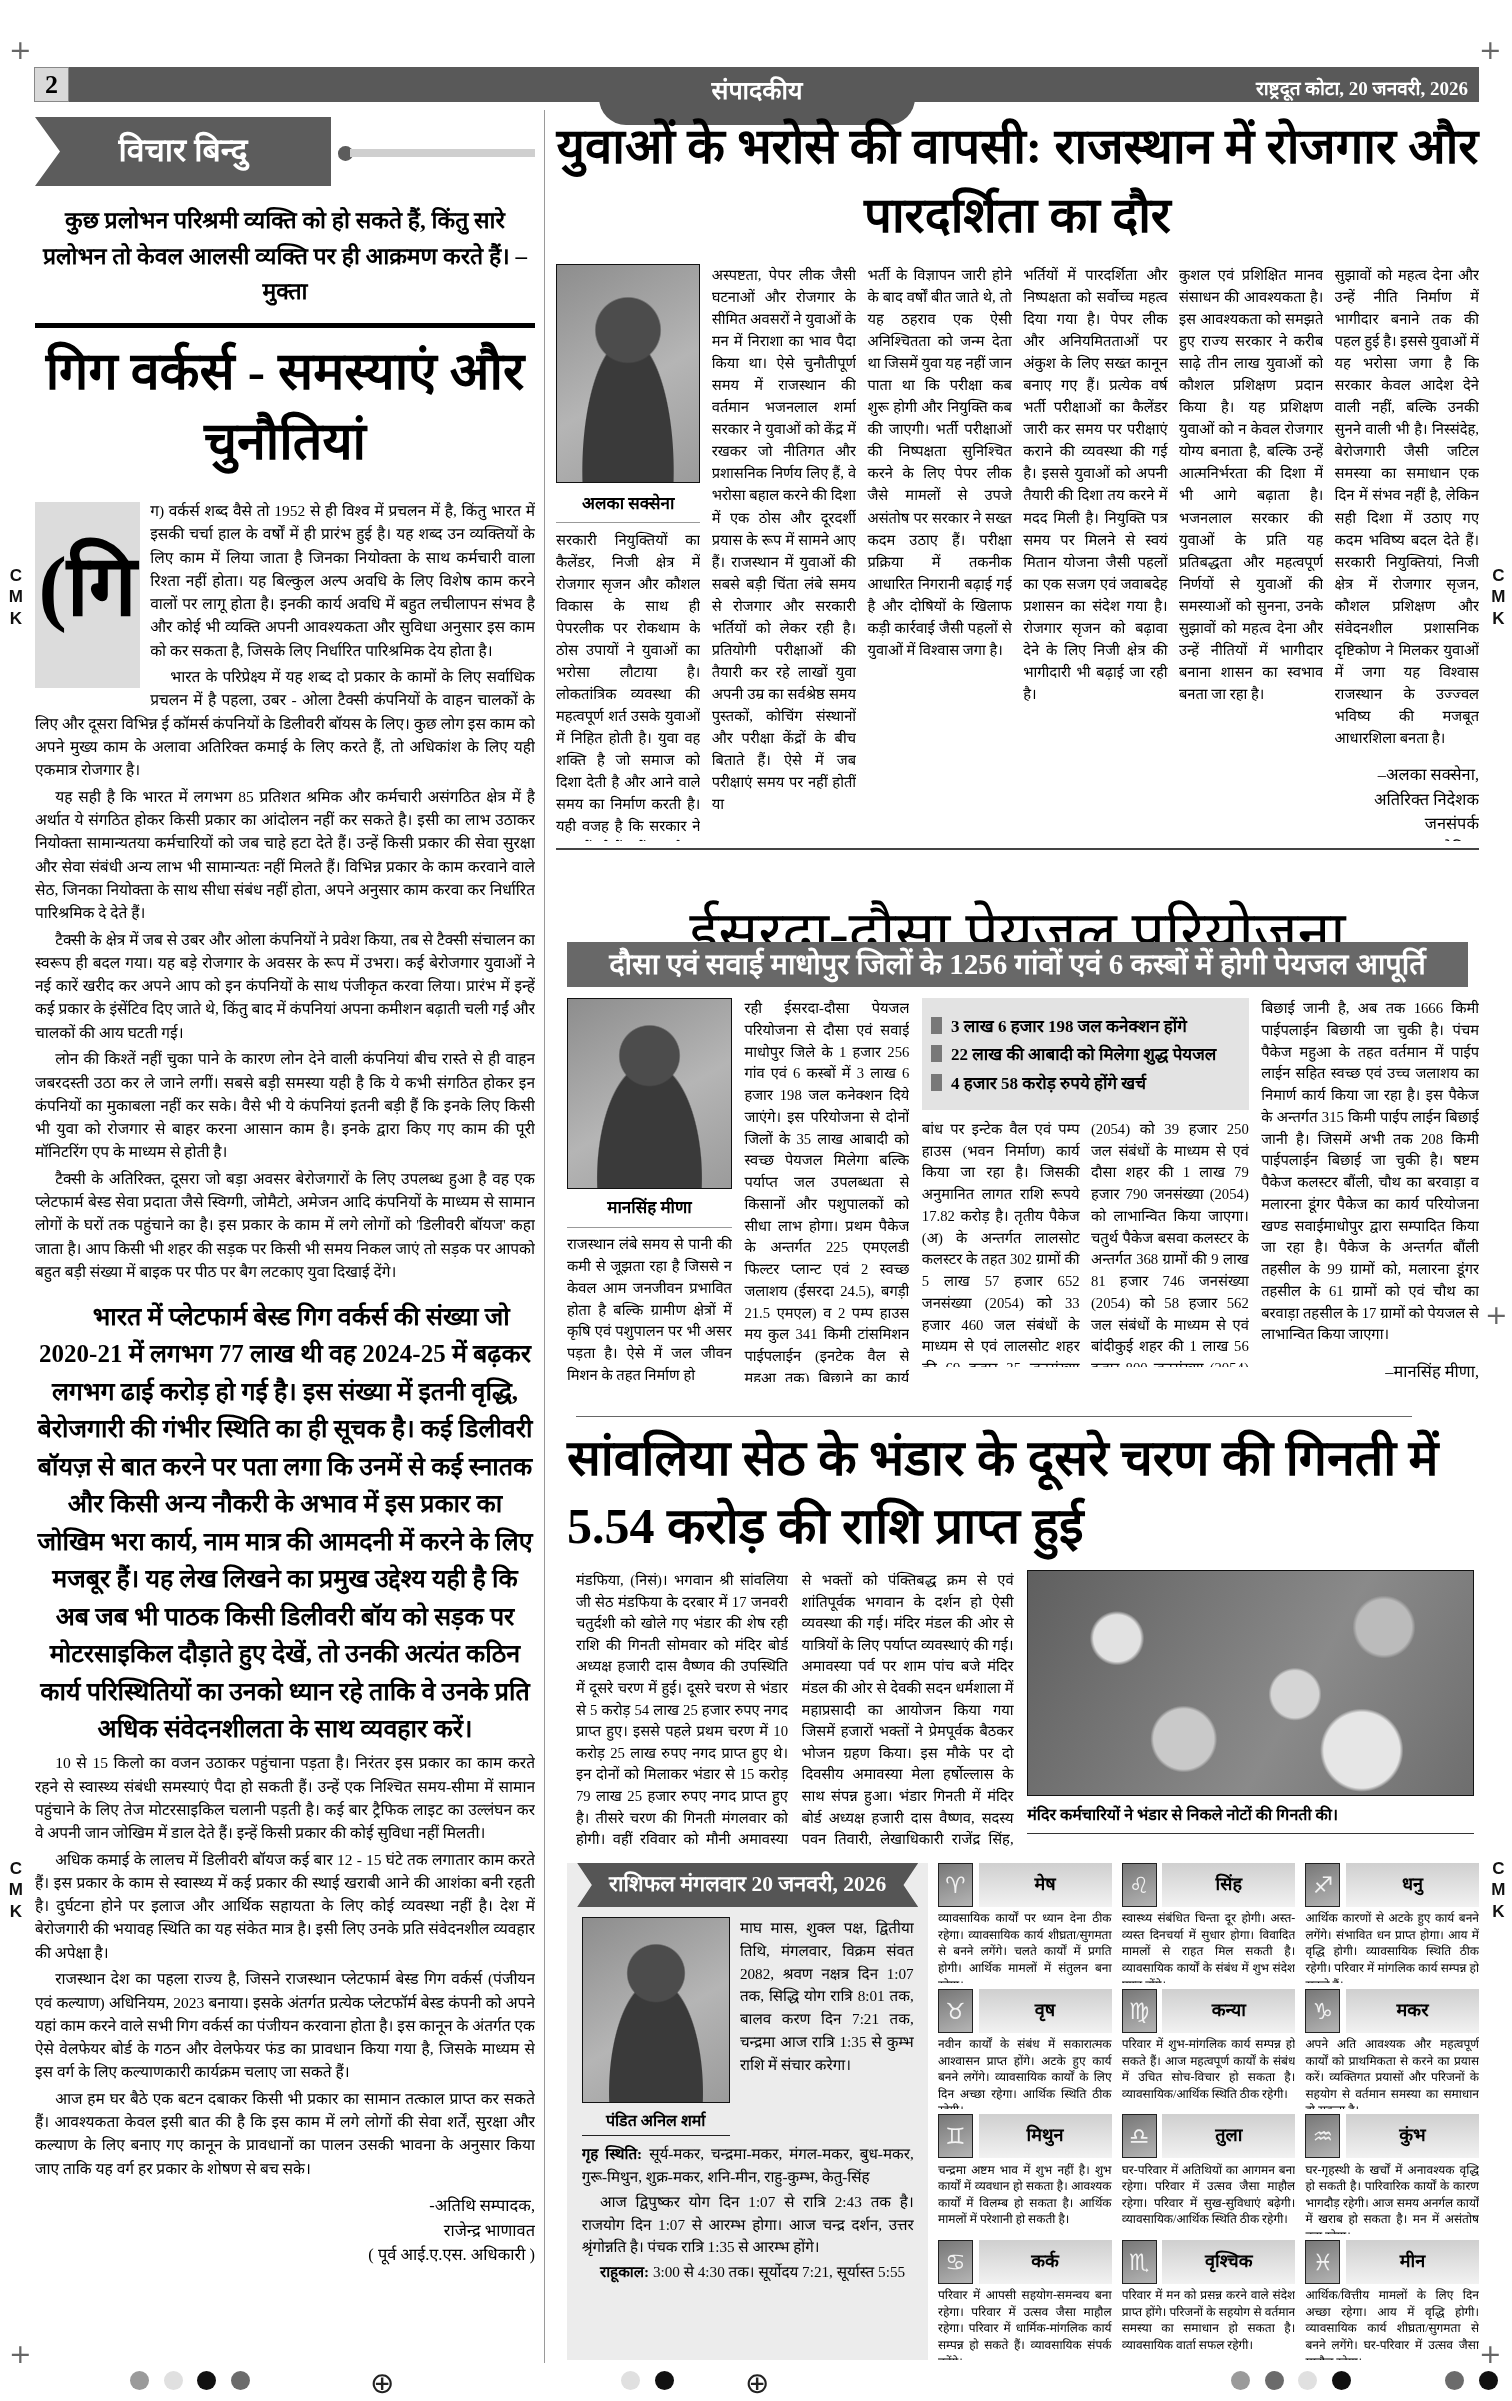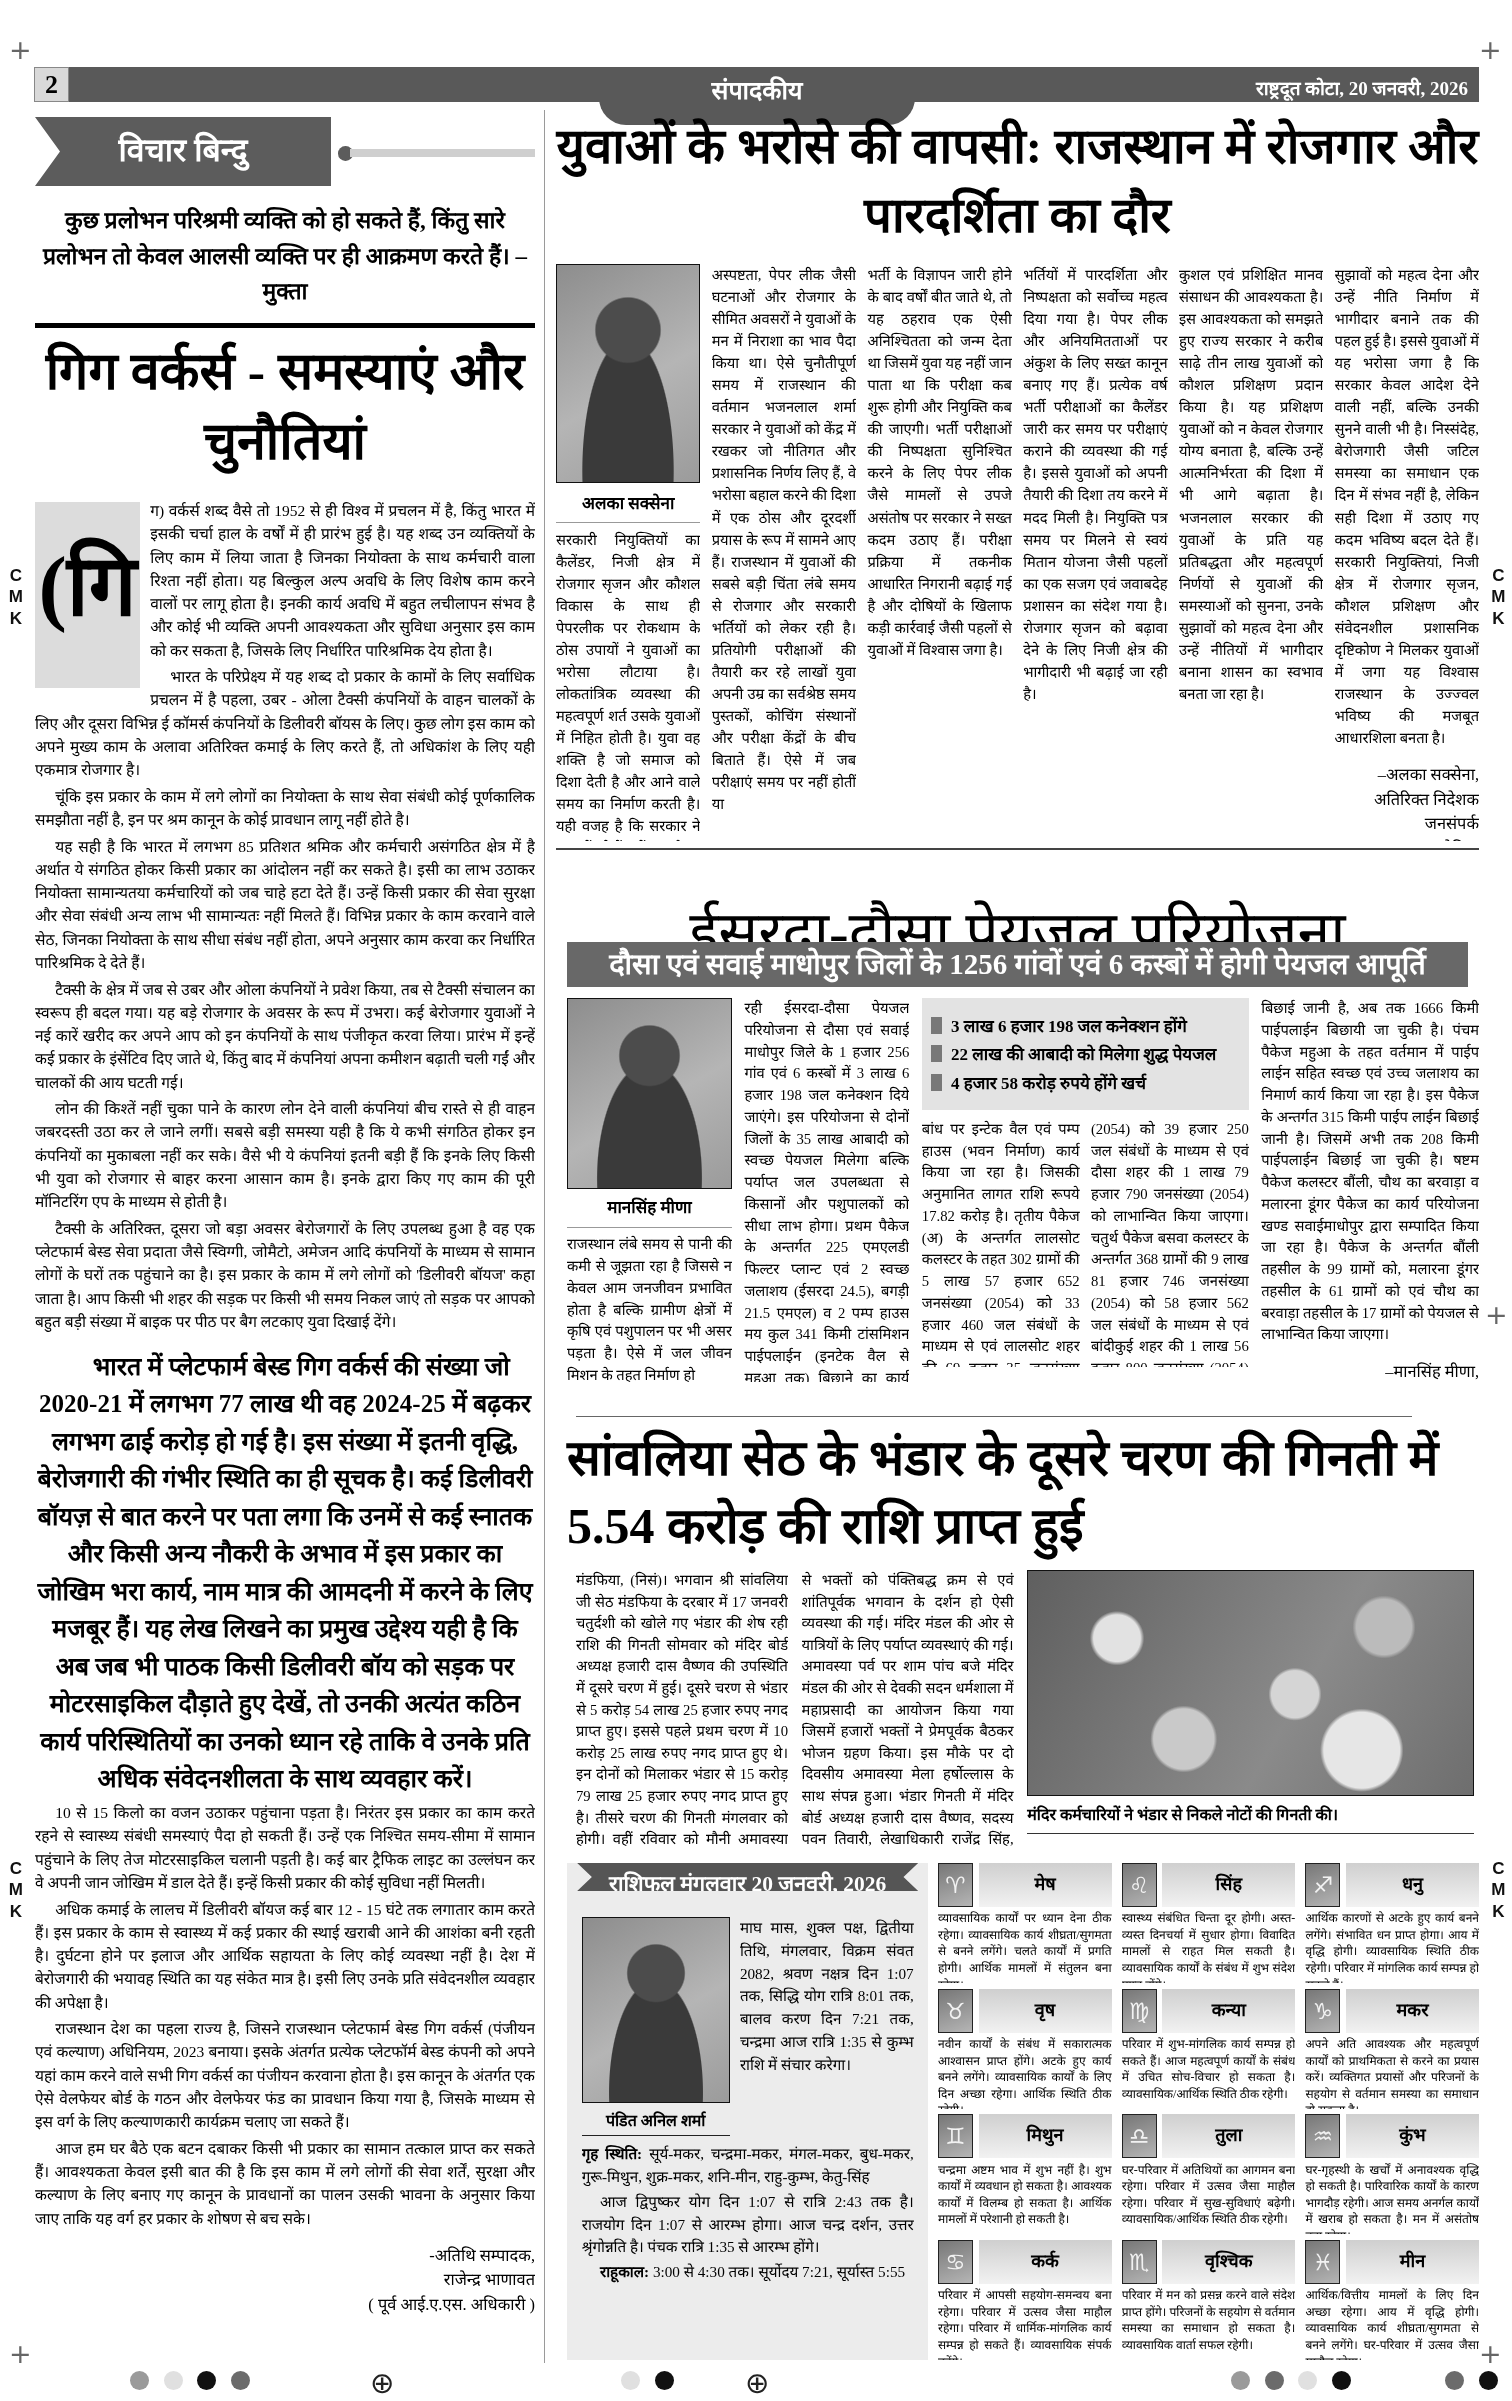--- a/index.html
+++ b/index.html
@@ -88,21 +88,21 @@
   .sanw-rule { left:576px; top:1416px; width:836px; height:1.1px; background:#666; }
   .sanw-headline { left:567px; top:1425px; width:906px; text-align:left; font-size:50px; font-weight:bold; line-height:1.35; }
   .sanw-row { left:576px; top:1570px; width:898px; height:282px; display:flex; gap:13.6px; overflow:hidden; }
   .scol { width:212px; font-size:14.7px; line-height:1.47; text-align:justify; overflow:hidden; }
   .sanw-photo-wrap { flex:1; }
   .sanw-photo { width:100%; height:226px; }
   .sanw-caption { font-size:16px; font-weight:bold; padding-top:6.8px; border-bottom:1.1px solid #333; padding-bottom:8px; }
 
   
   .rash-box { left:567px; top:1863px; width:361px; height:497px; background:#ececec; }
-  .rash-flag { position:absolute; left:10.2px; top:0; width:341px; height:28px; background:#555; color:#fff;
+  .rash-flag { position:absolute; left:10.2px; top:0; width:341px; height:44px; background:#555; color:#fff;
     text-align:center; font-size:21.5px; font-weight:bold; line-height:43px;
     clip-path:polygon(0 0,100% 0,calc(100% - 14.7px) 50%,100% 100%,0 100%,14.7px 50%); }
   .rash-inner { position:absolute; left:14.7px; top:54px; width:332px; height:435px; overflow:hidden; }
   .rash-photo-row { display:flex; gap:10.2px; }
   .rash-photo-col { width:148px; flex:0 0 auto; }
   .rash-photo { width:100%; height:186px; }
   .rash-panchang { flex:1; font-size:15.2px; line-height:1.5; text-align:justify; }
   .rash-text { font-size:15.2px; line-height:1.5; text-align:justify; margin-top:6.8px; }
   .rash-text .lbl { font-weight:bold; }
   .rash-text p { text-indent:1.2em; margin-bottom:2.3px; }
@@ -168,21 +168,20 @@
   <span class="quote-attr">–मुक्ता</span>
 </div>
 
 <div class="abs gig-rule"></div>
 <div class="abs gig-headline">गिग वर्कर्स - समस्याएं और चुनौतियां</div>
 
 <div class="abs gig-body bodytxt">
   <div class="dropcap">(गि</div>
   <p style="text-indent:0;">ग) वर्कर्स शब्द वैसे तो 1952 से ही विश्व में प्रचलन में है, किंतु भारत में इसकी चर्चा हाल के वर्षों में ही प्रारंभ हुई है। यह शब्द उन व्यक्तियों के लिए काम में लिया जाता है जिनका नियोक्ता के साथ कर्मचारी वाला रिश्ता नहीं होता। यह बिल्कुल अल्प अवधि के लिए विशेष काम करने वालों पर लागू होता है। इनकी कार्य अवधि में बहुत लचीलापन संभव है और कोई भी व्यक्ति अपनी आवश्यकता और सुविधा अनुसार इस काम को कर सकता है, जिसके लिए निर्धारित पारिश्रमिक देय होता है।</p>
   <p>भारत के परिप्रेक्ष्य में यह शब्द दो प्रकार के कामों के लिए सर्वाधिक प्रचलन में है पहला, उबर - ओला टैक्सी कंपनियों के वाहन चालकों के लिए और दूसरा विभिन्न ई कॉमर्स कंपनियों के डिलीवरी बॉयस के लिए। कुछ लोग इस काम को अपने मुख्य काम के अलावा अतिरिक्त कमाई के लिए करते हैं, तो अधिकांश के लिए यही एकमात्र रोजगार है।</p>
-  <p>चूंकि इस प्रकार के काम में लगे लोगों का नियोक्ता के साथ सेवा संबंधी कोई पूर्णकालिक समझौता नहीं है, इन पर श्रम कानून के कोई प्रावधान लागू नहीं होते है।</p>
   <p>यह सही है कि भारत में लगभग 85 प्रतिशत श्रमिक और कर्मचारी असंगठित क्षेत्र में है अर्थात ये संगठित होकर किसी प्रकार का आंदोलन नहीं कर सकते है। इसी का लाभ उठाकर नियोक्ता सामान्यतया कर्मचारियों को जब चाहे हटा देते हैं। उन्हें किसी प्रकार की सेवा सुरक्षा और सेवा संबंधी अन्य लाभ भी सामान्यतः नहीं मिलते हैं। विभिन्न प्रकार के काम करवाने वाले सेठ, जिनका नियोक्ता के साथ सीधा संबंध नहीं होता, अपने अनुसार काम करवा कर निर्धारित पारिश्रमिक दे देते हैं।</p>
   <p>टैक्सी के क्षेत्र में जब से उबर और ओला कंपनियों ने प्रवेश किया, तब से टैक्सी संचालन का स्वरूप ही बदल गया। यह बड़े रोजगार के अवसर के रूप में उभरा। कई बेरोजगार युवाओं ने नई कारें खरीद कर अपने आप को इन कंपनियों के साथ पंजीकृत करवा लिया। प्रारंभ में इन्हें कई प्रकार के इंसेंटिव दिए जाते थे, किंतु बाद में कंपनियां अपना कमीशन बढ़ाती चली गईं और चालकों की आय घटती गई।</p>
   <p>लोन की किश्तें नहीं चुका पाने के कारण लोन देने वाली कंपनियां बीच रास्ते से ही वाहन जबरदस्ती उठा कर ले जाने लगीं। सबसे बड़ी समस्या यही है कि ये कभी संगठित होकर इन कंपनियों का मुकाबला नहीं कर सके। वैसे भी ये कंपनियां इतनी बड़ी हैं कि इनके लिए किसी भी युवा को रोजगार से बाहर करना आसान काम है। इनके द्वारा किए गए काम की पूरी मॉनिटरिंग एप के माध्यम से होती है।</p>
   <p>टैक्सी के अतिरिक्त, दूसरा जो बड़ा अवसर बेरोजगारों के लिए उपलब्ध हुआ है वह एक प्लेटफार्म बेस्ड सेवा प्रदाता जैसे स्विग्गी, जोमैटो, अमेजन आदि कंपनियों के माध्यम से सामान लोगों के घरों तक पहुंचाने का है। इस प्रकार के काम में लगे लोगों को 'डिलीवरी बॉयज' कहा जाता है। आप किसी भी शहर की सड़क पर किसी भी समय निकल जाएं तो सड़क पर आपको बहुत बड़ी संख्या में बाइक पर पीठ पर बैग लटकाए युवा दिखाई देंगे।</p>
   <p class="pullquote">भारत में प्लेटफार्म बेस्ड गिग वर्कर्स की संख्या जो 2020-21 में लगभग 77 लाख थी वह 2024-25 में बढ़कर लगभग ढाई करोड़ हो गई है। इस संख्या में इतनी वृद्धि, बेरोजगारी की गंभीर स्थिति का ही सूचक है। कई डिलीवरी बॉयज़ से बात करने पर पता लगा कि उनमें से कई स्नातक और किसी अन्य नौकरी के अभाव में इस प्रकार का जोखिम भरा कार्य, नाम मात्र की आमदनी में करने के लिए मजबूर हैं। यह लेख लिखने का प्रमुख उद्देश्य यही है कि अब जब भी पाठक किसी डिलीवरी बॉय को सड़क पर मोटरसाइकिल दौड़ाते हुए देखें, तो उनकी अत्यंत कठिन कार्य परिस्थितियों का उनको ध्यान रहे ताकि वे उनके प्रति अधिक संवेदनशीलता के साथ व्यवहार करें।</p>
   <p>10 से 15 किलो का वजन उठाकर पहुंचाना पड़ता है। निरंतर इस प्रकार का काम करते रहने से स्वास्थ्य संबंधी समस्याएं पैदा हो सकती हैं। उन्हें एक निश्चित समय-सीमा में सामान पहुंचाने के लिए तेज मोटरसाइकिल चलानी पड़ती है। कई बार ट्रैफिक लाइट का उल्लंघन कर वे अपनी जान जोखिम में डाल देते हैं। इन्हें किसी प्रकार की कोई सुविधा नहीं मिलती।</p>
   <p>अधिक कमाई के लालच में डिलीवरी बॉयज कई बार 12 - 15 घंटे तक लगातार काम करते हैं। इस प्रकार के काम से स्वास्थ्य में कई प्रकार की स्थाई खराबी आने की आशंका बनी रहती है। दुर्घटना होने पर इलाज और आर्थिक सहायता के लिए कोई व्यवस्था नहीं है। देश में बेरोजगारी की भयावह स्थिति का यह संकेत मात्र है। इसी लिए उनके प्रति संवेदनशील व्यवहार की अपेक्षा है।</p>
   <p>राजस्थान देश का पहला राज्य है, जिसने राजस्थान प्लेटफार्म बेस्ड गिग वर्कर्स (पंजीयन एवं कल्याण) अधिनियम, 2023 बनाया। इसके अंतर्गत प्रत्येक प्लेटफॉर्म बेस्ड कंपनी को अपने यहां काम करने वाले सभी गिग वर्कर्स का पंजीयन करवाना होता है। इस कानून के अंतर्गत एक ऐसे वेलफेयर बोर्ड के गठन और वेलफेयर फंड का प्रावधान किया गया है, जिसके माध्यम से इस वर्ग के लिए कल्याणकारी कार्यक्रम चलाए जा सकते हैं।</p>
   <p>आज हम घर बैठे एक बटन दबाकर किसी भी प्रकार का सामान तत्काल प्राप्त कर सकते हैं। आवश्यकता केवल इसी बात की है कि इस काम में लगे लोगों की सेवा शर्तें, सुरक्षा और कल्याण के लिए बनाए गए कानून के प्रावधानों का पालन उसकी भावना के अनुसार किया जाए ताकि यह वर्ग हर प्रकार के शोषण से बच सके।</p>
   <div class="sig">

